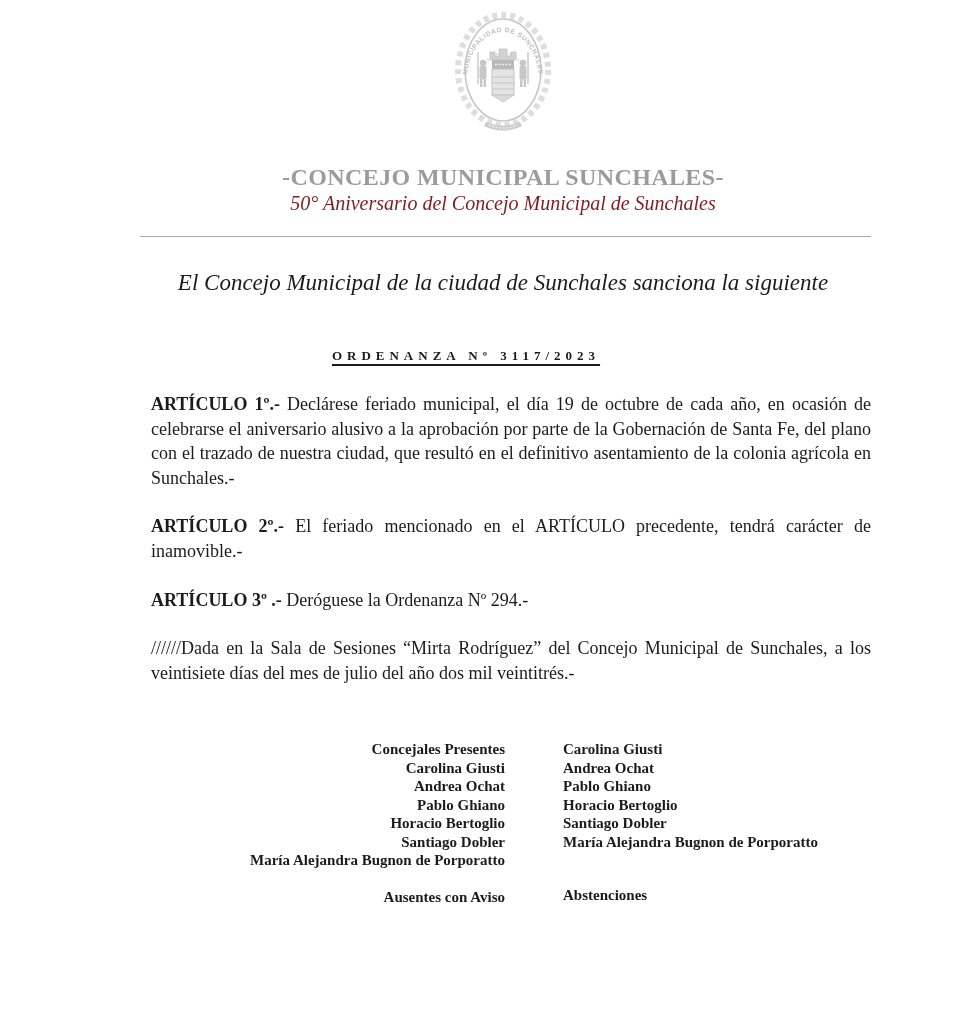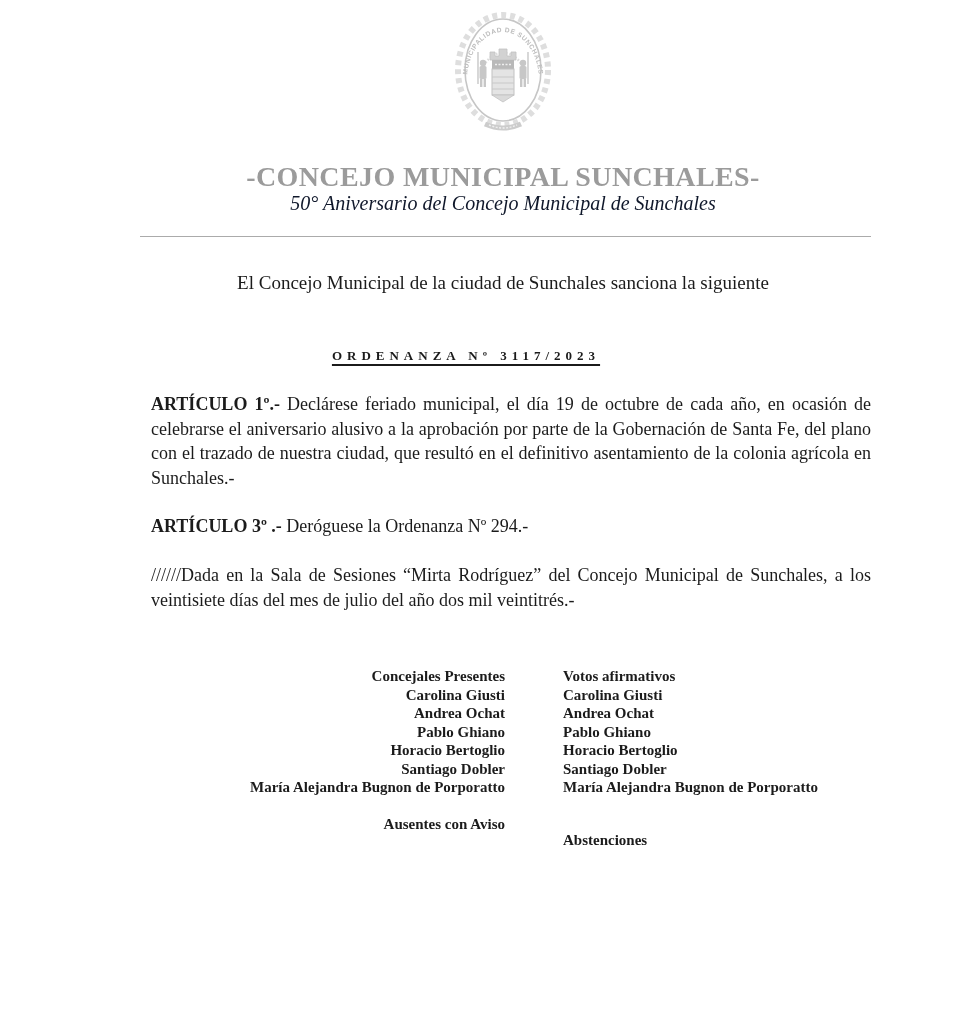--- a/index.html
+++ b/index.html
@@ -24,44 +24,45 @@
   }
   
   .seal-wrap {
     height: 126px;
     text-align: center;
   }
   
   .doc-title {
     margin-top: 30px;
     text-align: center;
-    font-size: 28px;
+    font-size: 24px;
     line-height: 26px;
     font-weight: bold;
     color: #9b9b9b;
     letter-spacing: 0.4px;
   }
   .doc-subtitle {
     text-align: center;
     font-size: 20px;
     line-height: 26px;
     font-style: italic;
-    color: #0f172a;
+    color: #7f1d1d;
   }
   .header-divider {
     margin: 20px 0 0 5px;
     border: none;
     border-top: 1px solid #ababab;
     height: 0;
   }
   
   .intro {
     margin-top: 33px;
     text-align: center;
-    font-size: 19px;
+    font-style: italic;
+    font-size: 23px;
     line-height: 26px;
   }
   .ord-title-wrap {
     margin-top: 47px;
     text-align: center;
     padding-right: 74px; 
   }
   .ord-title {
     font-size: 13px;
     line-height: 26px;
@@ -157,20 +158,21 @@
   <hr class="header-divider">
 
   <div class="intro">El Concejo Municipal de la ciudad de Sunchales sanciona la siguiente</div>
 
   <div class="ord-title-wrap">
     <span class="ord-title">ORDENANZA Nº 3117/2023</span>
   </div>
 
   <p class="article"><b>ARTÍCULO 1º.-</b><span> Declárese feriado municipal, el día 19 de octubre de cada año, en ocasión de celebrarse el aniversario alusivo a la aprobación por parte de la Gobernación de Santa Fe, del plano con el trazado de nuestra ciudad, que resultó en el definitivo asentamiento de la colonia agrícola en Sunchales.-</span></p>
 
+  <p class="article"><b>ARTÍCULO 2º.-</b><span> El feriado mencionado en el ARTÍCULO precedente, tendrá carácter de inamovible.-</span></p>
 
   <p class="article"><b>ARTÍCULO 3º .-</b><span> Deróguese la Ordenanza Nº 294.-</span></p>
 
 
   <p class="closing">//////Dada en la Sala de Sesiones “Mirta Rodríguez” del Concejo Municipal de Sunchales, a los veintisiete días del mes de julio del año dos mil veintitrés.-</p>
 
   <div class="attendance">
 
     <div class="att-col-left">
       <div class="att-header">Concejales Presentes</div>
@@ -178,21 +180,20 @@
       <div class="att-name">Andrea Ochat</div>
       <div class="att-name">Pablo Ghiano</div>
       <div class="att-name">Horacio Bertoglio</div>
       <div class="att-name">Santiago Dobler</div>
       <div class="att-name">María Alejandra Bugnon de Porporatto</div>
       <div class="att-spacer"></div>
       <div class="att-header">Ausentes con Aviso</div>
     </div>
 
     <div class="att-col-right">
-      <div class="att-header">Votos afirmativos</div>
       <div class="att-name">Carolina Giusti</div>
       <div class="att-name">Andrea Ochat</div>
       <div class="att-name">Pablo Ghiano</div>
       <div class="att-name">Horacio Bertoglio</div>
       <div class="att-name">Santiago Dobler</div>
       <div class="att-name">María Alejandra Bugnon de Porporatto</div>
       <div class="att-spacer"></div>
       <div class="att-spacer-sm"></div>
       <div class="att-header">Abstenciones</div>
     </div>

